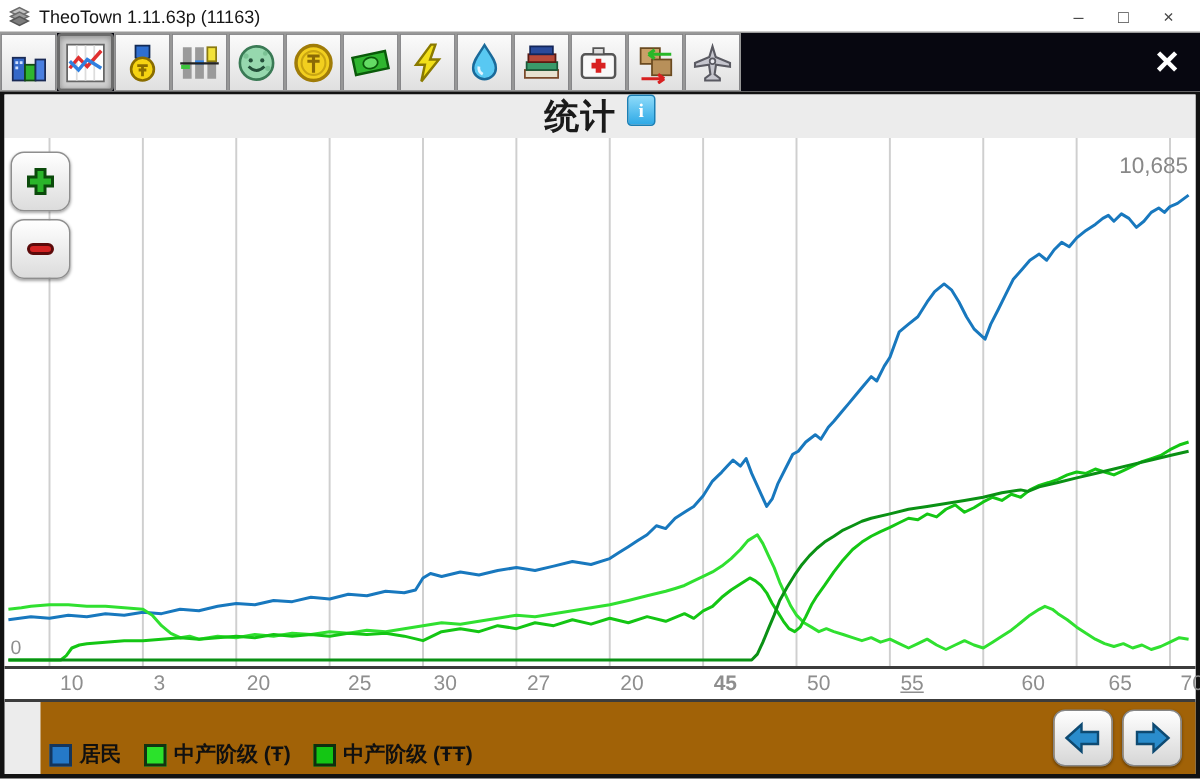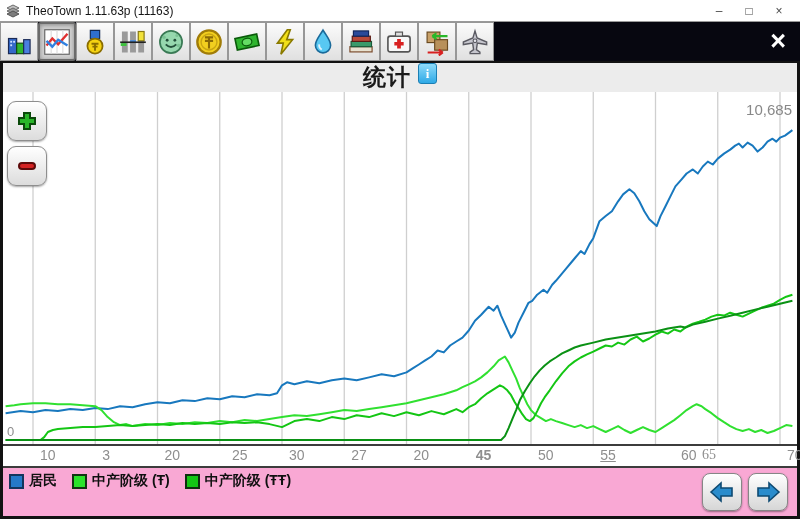--- a/index.html
+++ b/index.html
@@ -25,21 +25,21 @@
   .info-icon{width:17px;height:19px;margin-top:-8px;background:linear-gradient(#8edbfa,#2ea9e6);border:1px solid #1b7fb4;border-radius:3px;color:#fff;font-weight:bold;font-size:13px;display:flex;align-items:center;justify-content:center;font-family:"Liberation Serif",serif;}
 
   .chart-area{position:relative;flex:0 0 352px;background:#ffffff;}
   #chart{display:block;}
   .zoom-btns{position:absolute;left:4px;top:9px;display:flex;flex-direction:column;gap:5px;}
   .zoom-btn{width:38px;height:38px;border-radius:9px;background:linear-gradient(#ffffff,#dcdcdc);border:1.5px solid #8e8e8e;display:flex;align-items:center;justify-content:center;box-shadow:0 1px 2px rgba(0,0,0,.35);}
 
   .axis-row{height:20px;flex:0 0 20px;background:#fff;border-top:2px solid #3c3c3c;border-bottom:2px solid #3c3c3c;position:relative;}
   .axis-label{position:absolute;top:1px;font-size:14px;color:#8e8e8e;}
 
-  .bottom-bar{flex:1;background:#f9a8d4;position:relative;display:flex;align-items:flex-start;padding:4px 6px;box-sizing:border-box;}
+  .bottom-bar{flex:1;background:#a16207;position:relative;display:flex;align-items:flex-end;padding:4px 6px;box-sizing:border-box;margin-left:24px;}
   .legend{display:flex;gap:15px;align-items:center;}
   .legend-item{display:flex;gap:5px;align-items:center;font-size:14px;font-weight:600;color:#101010;white-space:nowrap;}
   .legend-swatch{width:11px;height:11px;flex:0 0 11px;}
   .nav-btns{position:absolute;right:9px;bottom:5px;display:flex;gap:6px;}
   .nav-btn{width:38px;height:36px;border-radius:8px;background:linear-gradient(#ffffff,#d6d6d6);border:1.5px solid #868686;display:flex;align-items:center;justify-content:center;box-shadow:0 1px 2px rgba(0,0,0,.4);}
 </style>
 </head>
 <body>
 
 <div class="window">
@@ -246,21 +246,21 @@
         <span class="axis-label" style="left: 99.25px;">3</span>
         <span class="axis-label" style="left: 161.5px;">20</span>
         <span class="axis-label" style="left: 229px;">25</span>
         <span class="axis-label" style="left: 286px;">30</span>
         <span class="axis-label" style="left: 348.25px;">27</span>
         <span class="axis-label" style="left: 410.5px;">20</span>
         <span class="axis-label" style="left: 472.75px; font-weight: bold;">45</span>
         <span class="axis-label" style="left: 535px;">50</span>
         <span class="axis-label" style="left: 597.25px; text-decoration: underline;">55</span>
         <span class="axis-label" style="left: 678px;">60</span>
-        <span class="axis-label" style="left: 699px; font-family: Liberation Serif, serif;">65</span>
+        <span class="axis-label" style="left: 736px;">65</span>
         <span class="axis-label" style="left: 784px;">70</span>
       </div>
 
     <div class="bottom-bar">
       <div class="legend" id="legend">
           <div class="legend-item">
             <span class="legend-swatch" style="background: rgb(37, 121, 200); border: 2px solid rgb(20, 53, 92);"></span>
             <span>居民</span>
           </div>
           <div class="legend-item">

